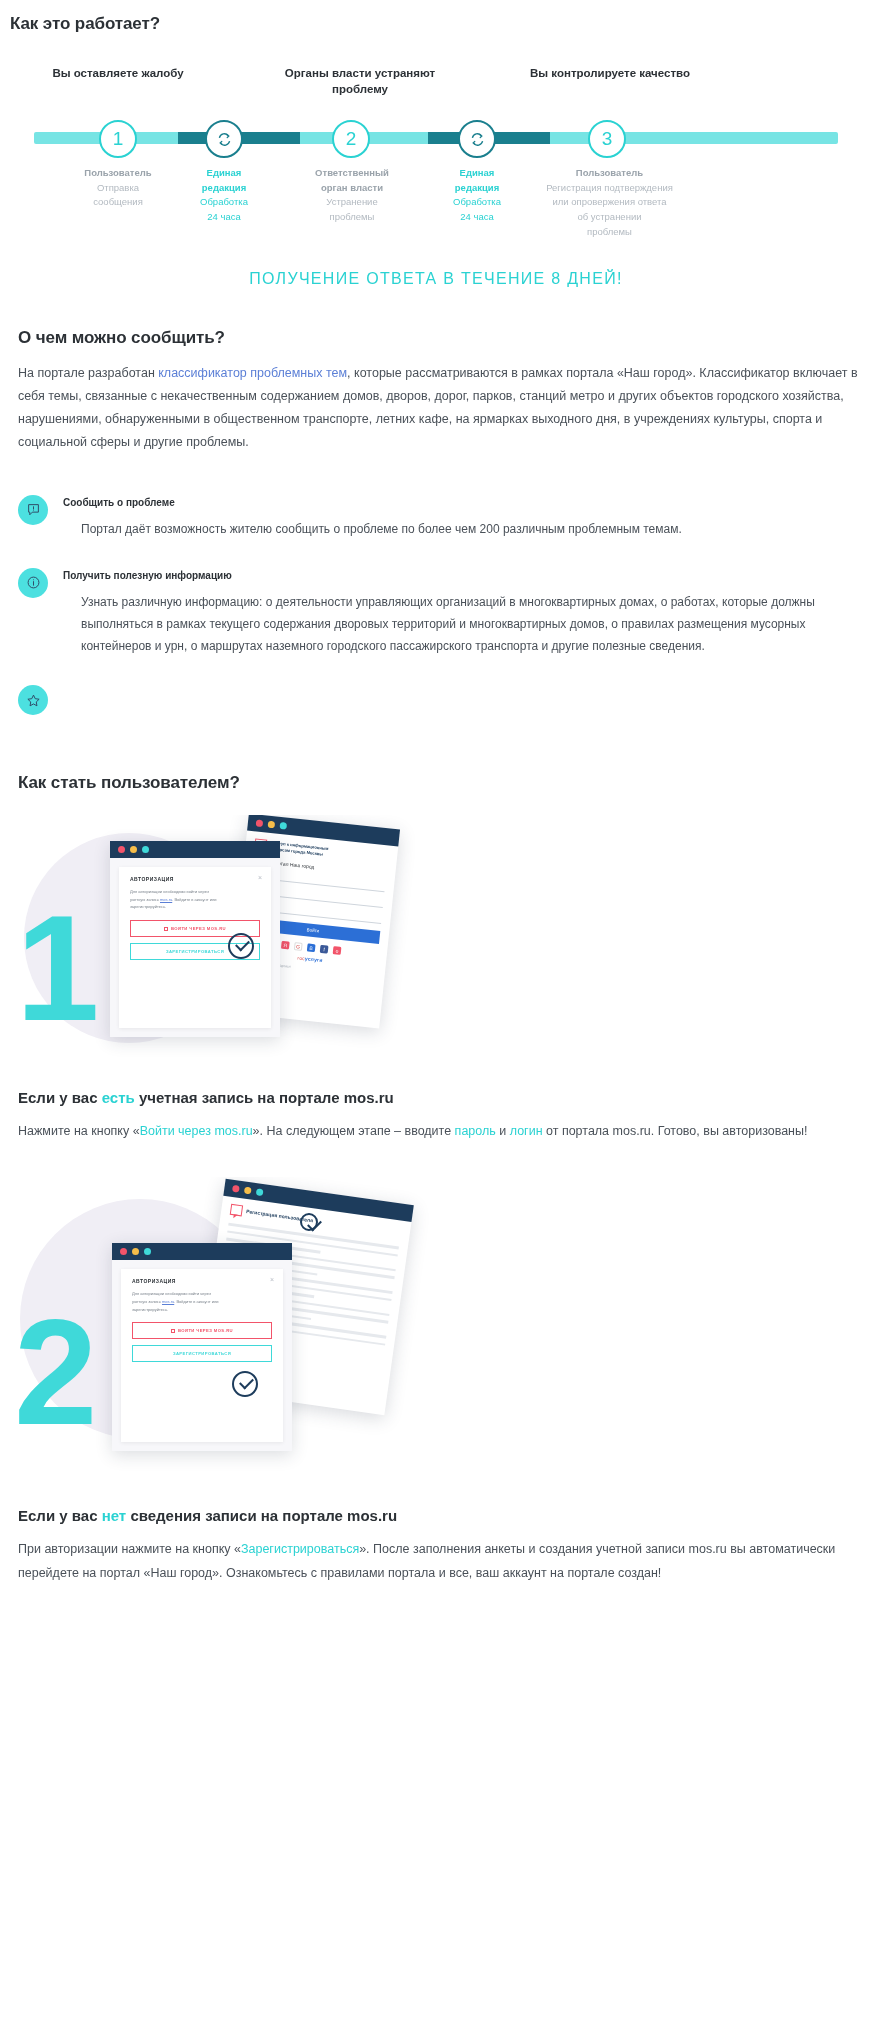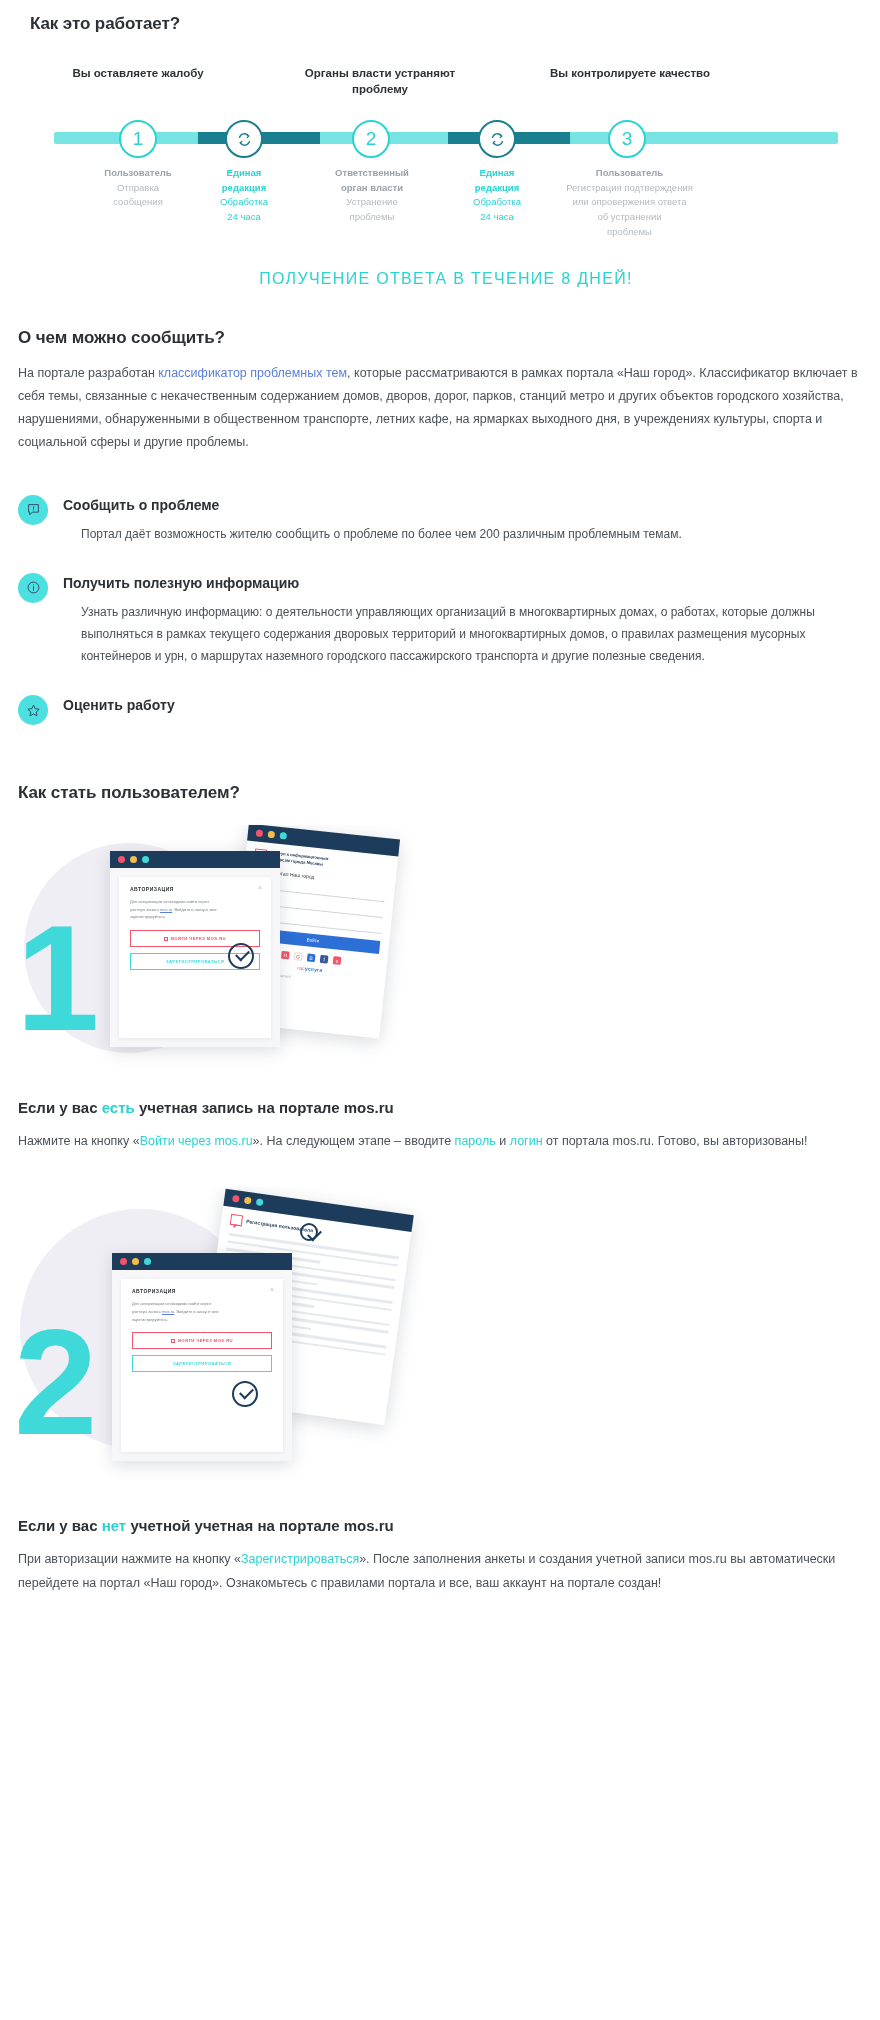--- a/index.html
+++ b/index.html
@@ -21,21 +21,21 @@
 
   h2.section-title {
     font-size: 17px;
     font-weight: bold;
     color: #2c3136;
     margin: 0 0 14px 0;
     letter-spacing: -0.1px;
   }
 
   
-  .how-block { padding: 14px 18px 0 30px; }
+  .how-block { padding: 14px 18px 0 10px; }
   .timeline {
     position: relative;
     height: 200px;
     margin-top: 14px;
   }
   .tl-bar {
     position: absolute;
     left: 24px; right: 24px;
     top: 84px;
     height: 12px;
@@ -111,21 +111,21 @@
     flex: 0 0 30px;
     width: 30px; height: 30px;
     border-radius: 50%;
     background: #4ce0e0;
     display: flex; align-items: center; justify-content: center;
     margin-top: 2px;
   }
   .feat-icon svg { display: block; }
   .feat-body { padding-left: 15px; flex: 1; }
   .feat-title {
-    font-size: 14px; font-weight: bold; color: #2c3136;
+    font-size: 10px; font-weight: bold; color: #2c3136;
     margin: 4px 0 10px 0;
   }
   .feat-text {
     font-size: 12px; line-height: 1.85; color: #4a5159;
     padding-left: 18px;
   }
 
   
   .illus {
     position: relative;
@@ -356,21 +356,20 @@
       </div>
     </div>
 
     <div class="feature" style="margin-top:26px;">
       <div class="feat-icon">
         <svg width="15" height="15" viewBox="0 0 20 20" fill="none" stroke="#2f4a66" stroke-width="1.3" stroke-linejoin="round">
           <path d="M10 2.8l2.3 4.8 5.2.7-3.8 3.6.9 5.2-4.6-2.5-4.6 2.5.9-5.2-3.8-3.6 5.2-.7z"></path>
         </svg>
       </div>
       <div class="feat-body">
-        <div class="feat-title">Оценить работу</div>
       </div>
     </div>
   </section>
 
   <section class="wrap" style="margin-top:58px;">
     <h2 class="section-title">Как стать пользователем?</h2>
   </section>
 
   <div class="illus" style="height:250px;margin-top:22px;">
     <div class="blob" style="left:24px;top:18px;width:210px;height:210px;"></div>
@@ -498,21 +497,21 @@
           </div>
           <div class="btn-t">ЗАРЕГИСТРИРОВАТЬСЯ</div>
         </div>
       </div>
     </div>
     <div class="check" style="left:232px;top:194px;"></div>
   </div>
 
   <section class="wrap" style="margin-top:20px;">
     <div class="sub-head">
-      <span>Если у вас </span><span class="hl-teal">нет</span><span> учетной учетная на портале mos.ru</span>
+      <span>Если у вас </span><span class="hl-teal">нет</span><span> сведения записи на портале mos.ru</span>
     </div>
     <p class="body">
       <span>При авторизации нажмите на кнопку «</span><a class="link-teal" href="#">Зарегистрироваться</a><span>». После заполнения анкеты и создания учетной записи mos.ru вы автоматически перейдете на портал «Наш город». Ознакомьтесь с правилами портала и все, ваш аккаунт на портале создан!</span>
     </p>
   </section>
 
   <div class="tail"></div>
 </div>
 
 </body></html>

